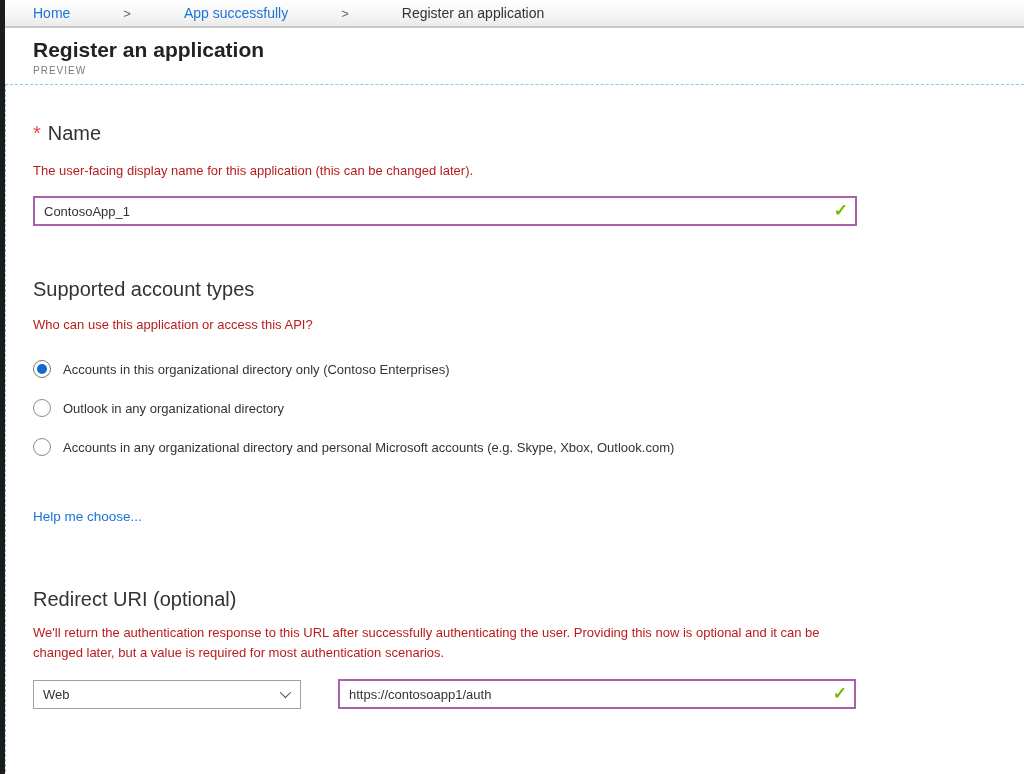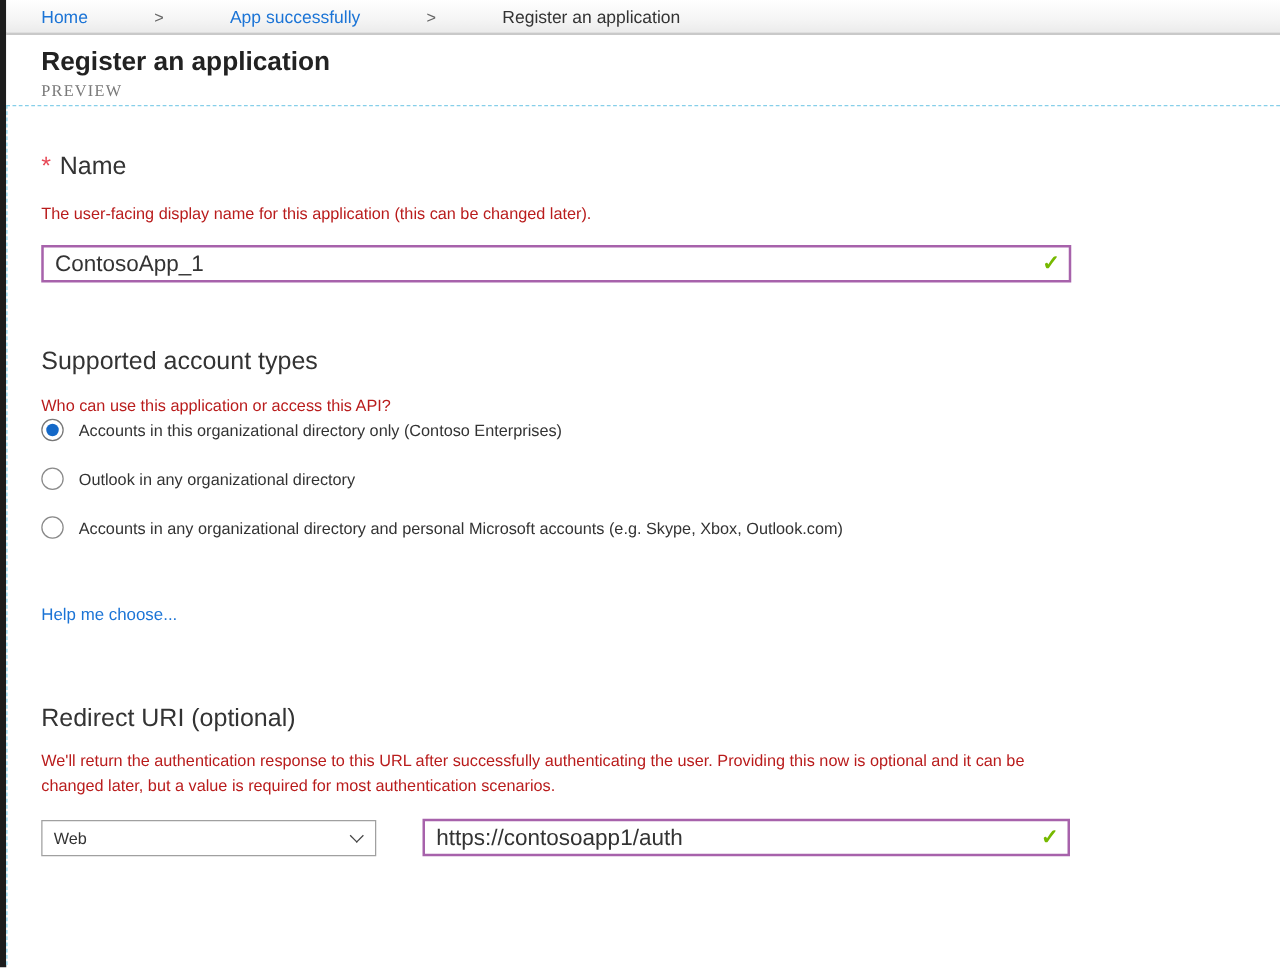--- a/index.html
+++ b/index.html
@@ -33,21 +33,21 @@
     gap: 44px;
   }
   .crumb-link { color: #1b74d6; text-decoration: none; cursor: pointer; }
   .crumb-sep { color: #666666; margin: 0 9px; font-size: 13px; }
   .crumb-current { color: #333333; }
 
   
   .page-header { padding: 9px 0 0 28px; height: 56px; background: #ffffff; }
   .page-title { font-size: 21px; font-weight: 700; color: #222222; line-height: 26px; }
   .preview-badge {
-    font-size: 13px; color: #7a7a7a; letter-spacing: 1px; margin-top: 2px; font-family: Liberation Serif, serif;
+    font-size: 10px; color: #7a7a7a; letter-spacing: 1px; margin-top: 2px;
   }
 
   
   .content {
     height: 688px;
     border-top: 1px dashed #86cfe9;
     border-left: 1px dashed #86cfe9;
     padding-left: 27px;
     background: #ffffff;
   }
@@ -59,35 +59,35 @@
   .h-name { margin-top: 35px; }
   .desc-name { margin-top: 15px; }
 
   .input-wrap { position: relative; }
   .input-wrap.name-input-wrap { margin-top: 16px; width: 824px; }
   .text-input {
     width: 100%; height: 30px;
     border: 2px solid #a762ab;
     background: #ffffff;
     font-family: "Liberation Sans", sans-serif;
-    font-size: 18px; color: #333333;
+    font-size: 13px; color: #333333;
     padding: 0 30px 0 9px;
     outline: none;
   }
   .valid-check {
     position: absolute; right: 9px; top: 50%;
     transform: translateY(-53%);
     color: #76b900; font-size: 17px; font-weight: 700;
     pointer-events: none;
   }
 
   .h-accounts { margin-top: 50px; }
   .desc-accounts { margin-top: 13px; }
 
-  .radio-group { }
+  .radio-group { margin-top: 25px; }
   .radio-row {
     display: flex; align-items: center;
     height: 20px; margin-bottom: 19px;
     cursor: pointer;
   }
   .radio-circle {
     width: 18px; height: 18px; border-radius: 50%;
     border: 1px solid #8a8a8a; background: #ffffff;
     display: flex; align-items: center; justify-content: center;
     flex: 0 0 auto;

